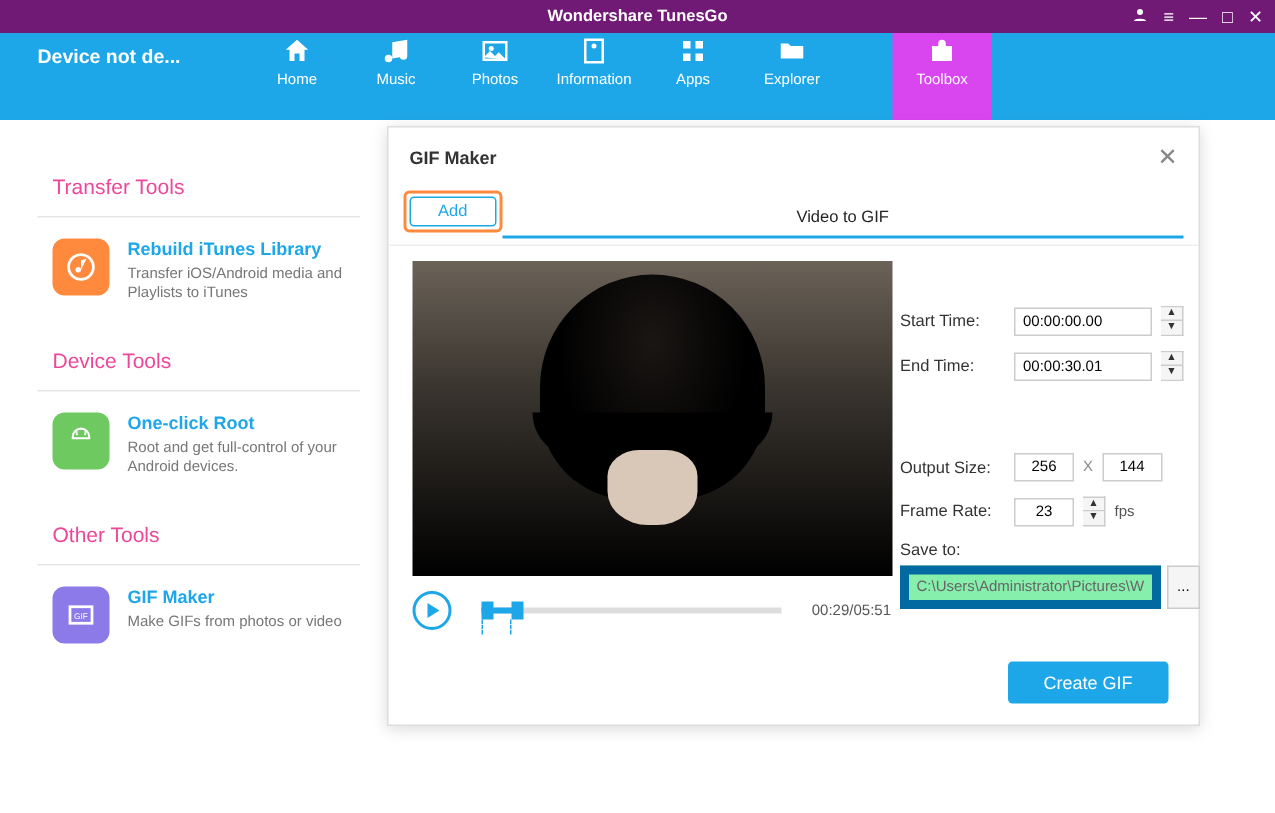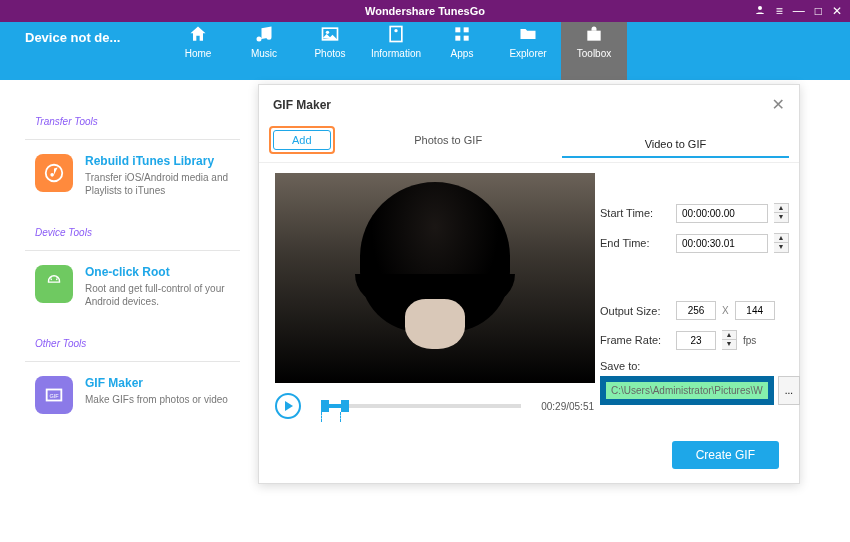--- a/index.html
+++ b/index.html
@@ -7,26 +7,26 @@
 
 .header { background: #1ea7e8; height: 80px; display: flex; }
 .header-top { position: absolute; top: 0; left: 0; right: 0; height: 22px; background: #701a75; text-align: center; }
 .app-title { color: #fff; font-size: 11px; font-weight: bold; line-height: 22px; }
 .window-controls { position: absolute; top: 4px; right: 8px; display: flex; gap: 10px; }
 .window-controls span { color: #fff; font-size: 12px; cursor: pointer; }
 
 .device-label { width: 165px; padding: 30px 0 0 25px; color: #fff; font-size: 13px; font-weight: bold; }
 .nav { display: flex; flex: 1; padding-top: 14px; }
 .nav-item { width: 66px; text-align: center; color: #fff; font-size: 10px; cursor: pointer; padding-top: 6px; }
-.nav-item.active { background: #737373; }
+.nav-item.active { background: #d946ef; margin-left: 34px; }
 .nav-item .icon { height: 28px; display: flex; align-items: center; justify-content: center; }
 .nav-item svg { fill: #fff; }
 
 .sidebar { position: absolute; left: 0; top: 80px; width: 260px; padding: 20px 0 0 35px; }
-.section-title { color: #8b5cf6; font-style: italic; font-size: 10px; margin-bottom: 12px; margin-top: 16px; }
+.section-title { color: #ec4899; font-size: 14px; margin-bottom: 12px; margin-top: 16px; }
 .section-divider { border: none; border-top: 1px solid #e5e5e5; margin: 8px 0 0 -10px; width: 215px; }
 
 .tool-item { display: flex; gap: 12px; padding: 14px 0; cursor: pointer; }
 .tool-icon { width: 38px; height: 38px; border-radius: 8px; display: flex; align-items: center; justify-content: center; flex-shrink: 0; }
 .tool-icon.orange { background: #ff8a3d; }
 .tool-icon.green { background: #6fc961; }
 .tool-icon.purple { background: #8b7ae8; }
 .tool-title { color: #1ea7e8; font-size: 12px; font-weight: bold; margin-bottom: 3px; }
 .tool-desc { color: #777; font-size: 10px; line-height: 1.3; }
 
@@ -192,21 +192,20 @@
 
 <div class="dialog">
   <div class="dialog-header">
     <span class="dialog-title">GIF Maker</span>
     <span class="dialog-close">✕</span>
   </div>
   <div class="dialog-tabs">
     <div class="add-btn-wrap">
       <button class="add-btn">Add</button>
     </div>
-    <div class="dtab">Photos to GIF</div>
     <div class="dtab active">Video to GIF</div>
   </div>
   <div class="dialog-body">
     <div class="video-col">
       <div class="video-frame">
           <div class="face-dot"></div>
         </div>
       <div class="player-row">
         <div class="play-btn">
             <div class="play-tri"></div>

